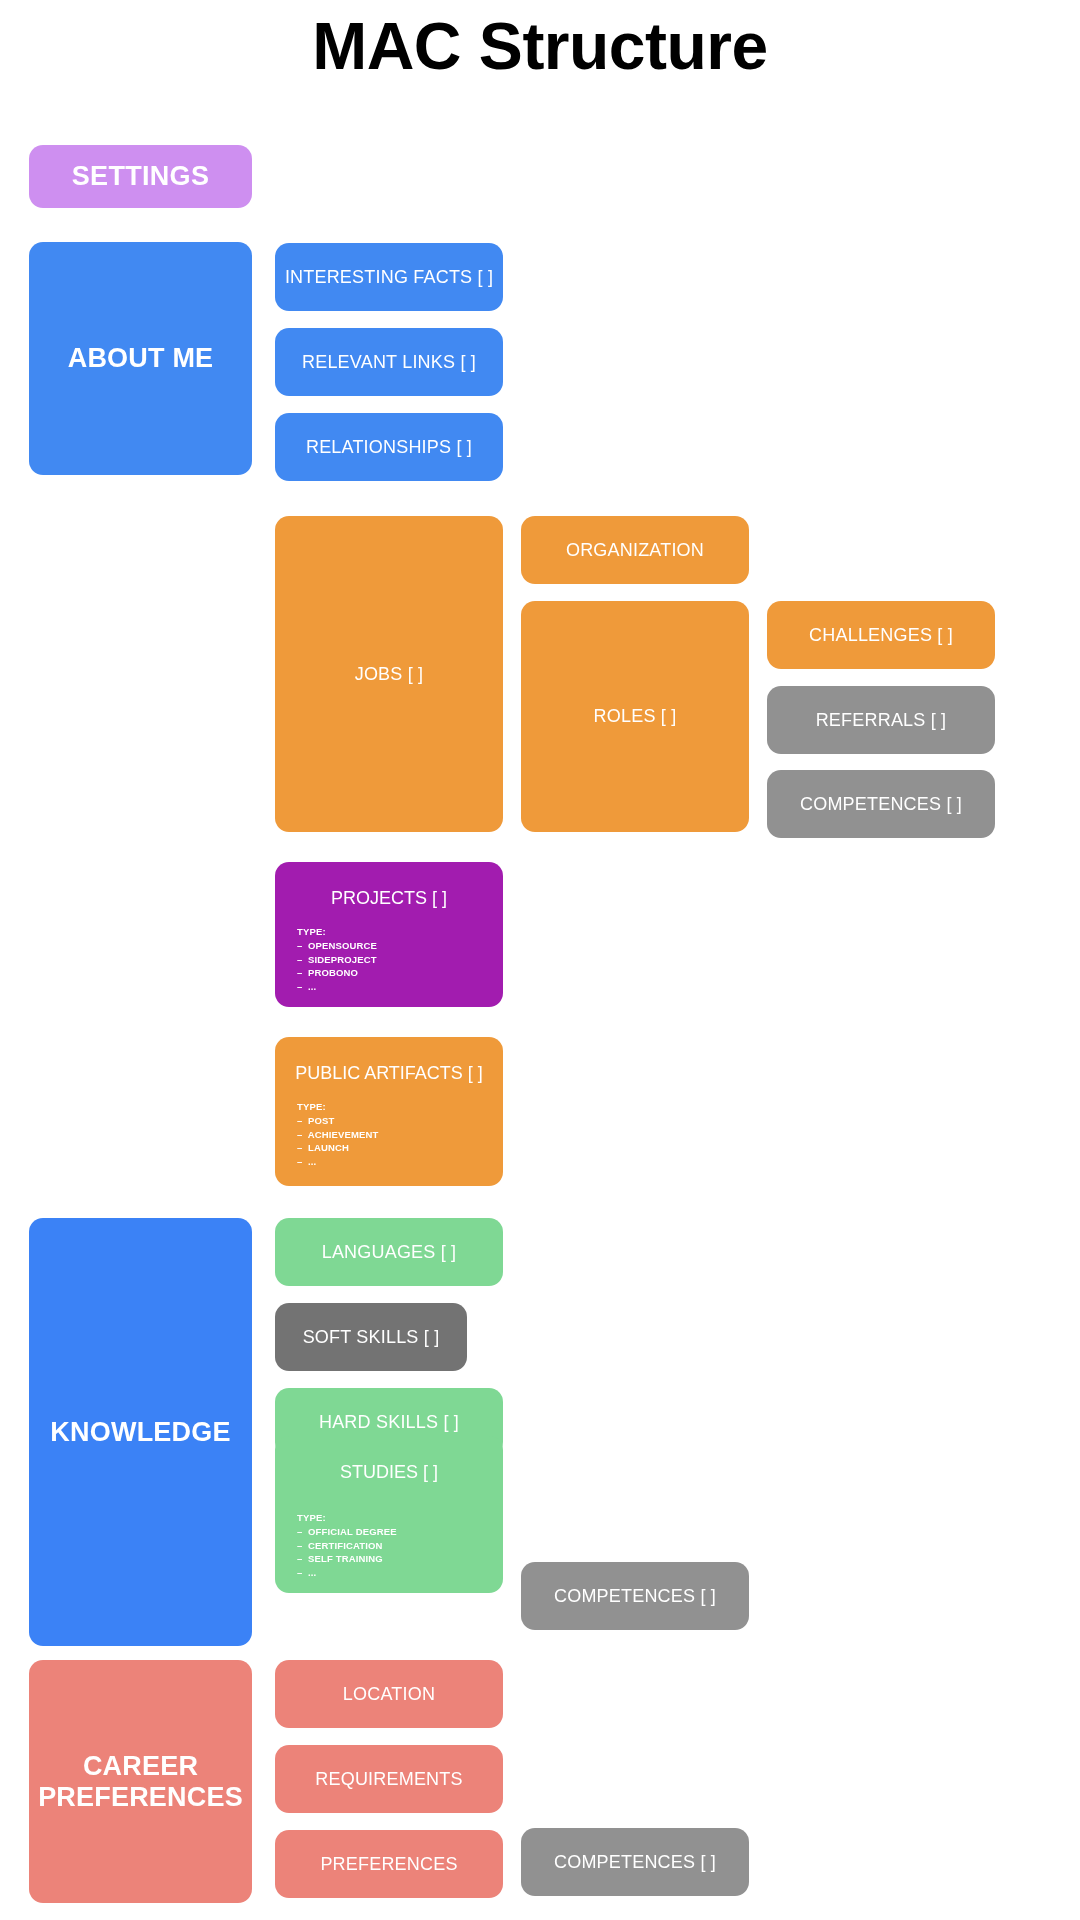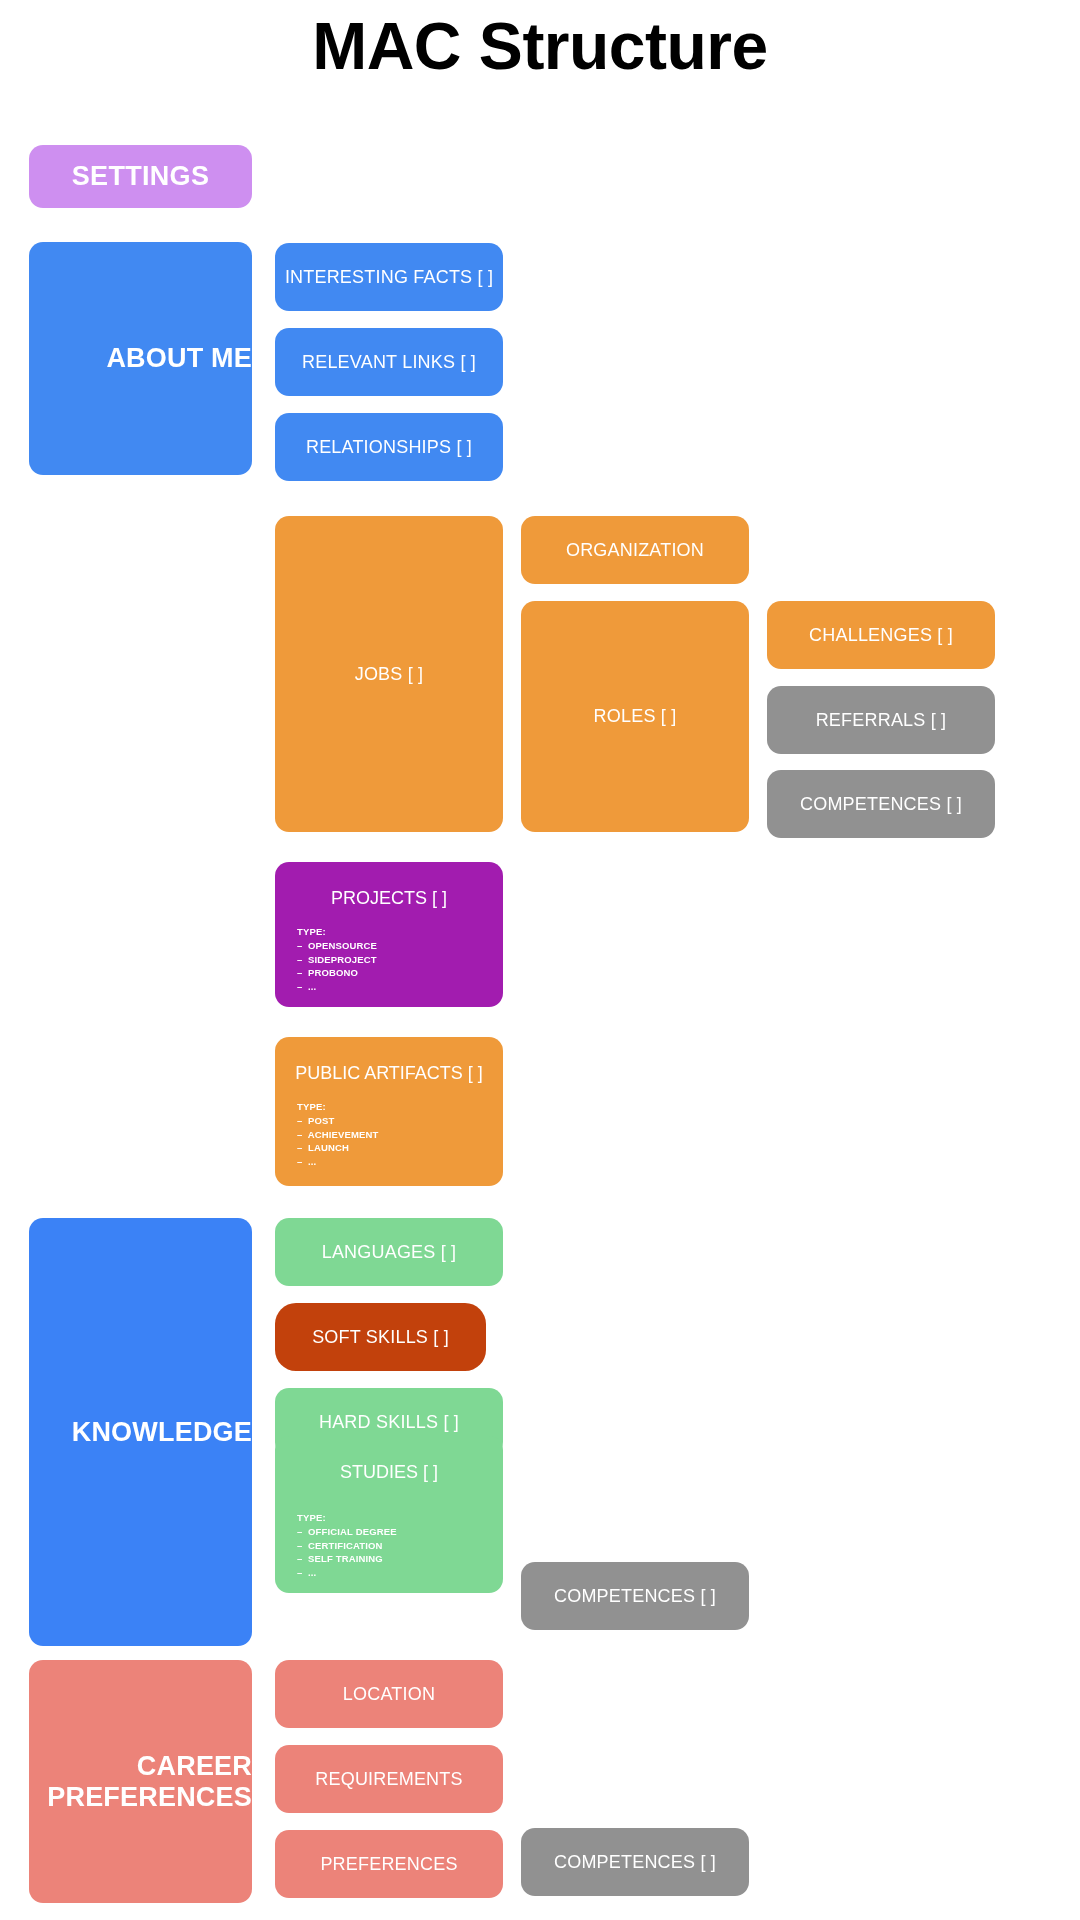--- a/index.html
+++ b/index.html
@@ -35,21 +35,20 @@
     overflow: hidden;
   }
   .box .lbl { display: block; width: 100%; }
 
   
   .pillar .lbl {
     font-size: 27px;
     font-weight: bold;
     letter-spacing: 0.2px;
     line-height: 1.12;
-    text-align: right;
   }
   
   .pill .lbl {
     font-size: 18px;
     font-weight: normal;
     letter-spacing: 0.2px;
   }
   
   .settings .lbl {
     font-size: 27px;
@@ -144,21 +143,21 @@
       <span class="titem">–  ...</span>
     </div>
   </div>
 
   <div class="box pillar" style="left:29px; top:1218px; width:223px; height:428px; background:#3b82f6;">
     <span class="lbl">KNOWLEDGE</span>
   </div>
   <div class="box pill" style="left:275px; top:1218px; width:228px; height:68px; background:#7FD894;">
     <span class="lbl">LANGUAGES [ ]</span>
   </div>
-  <div class="box pill" style="left:275px; top:1303px; width:211px; height:68px; background:#c2410c;border-radius:21px;">
+  <div class="box pill" style="left:275px; top:1303px; width:192px; height:68px; background:#737373;">
     <span class="lbl">SOFT SKILLS [ ]</span>
   </div>
   <div class="box pill" style="left:275px; top:1388px; width:228px; height:68px; background:#7FD894;">
     <span class="lbl">HARD SKILLS [ ]</span>
   </div>
   <div class="box withlist" style="left:275px; top:1436px; width:228px; height:157px; background:#7FD894;gap:12px;">
     <span class="lbl">STUDIES [ ]</span>
     <div class="typeblk">
       <span class="thead">TYPE:</span>
       <span class="titem">–  OFFICIAL DEGREE</span>

